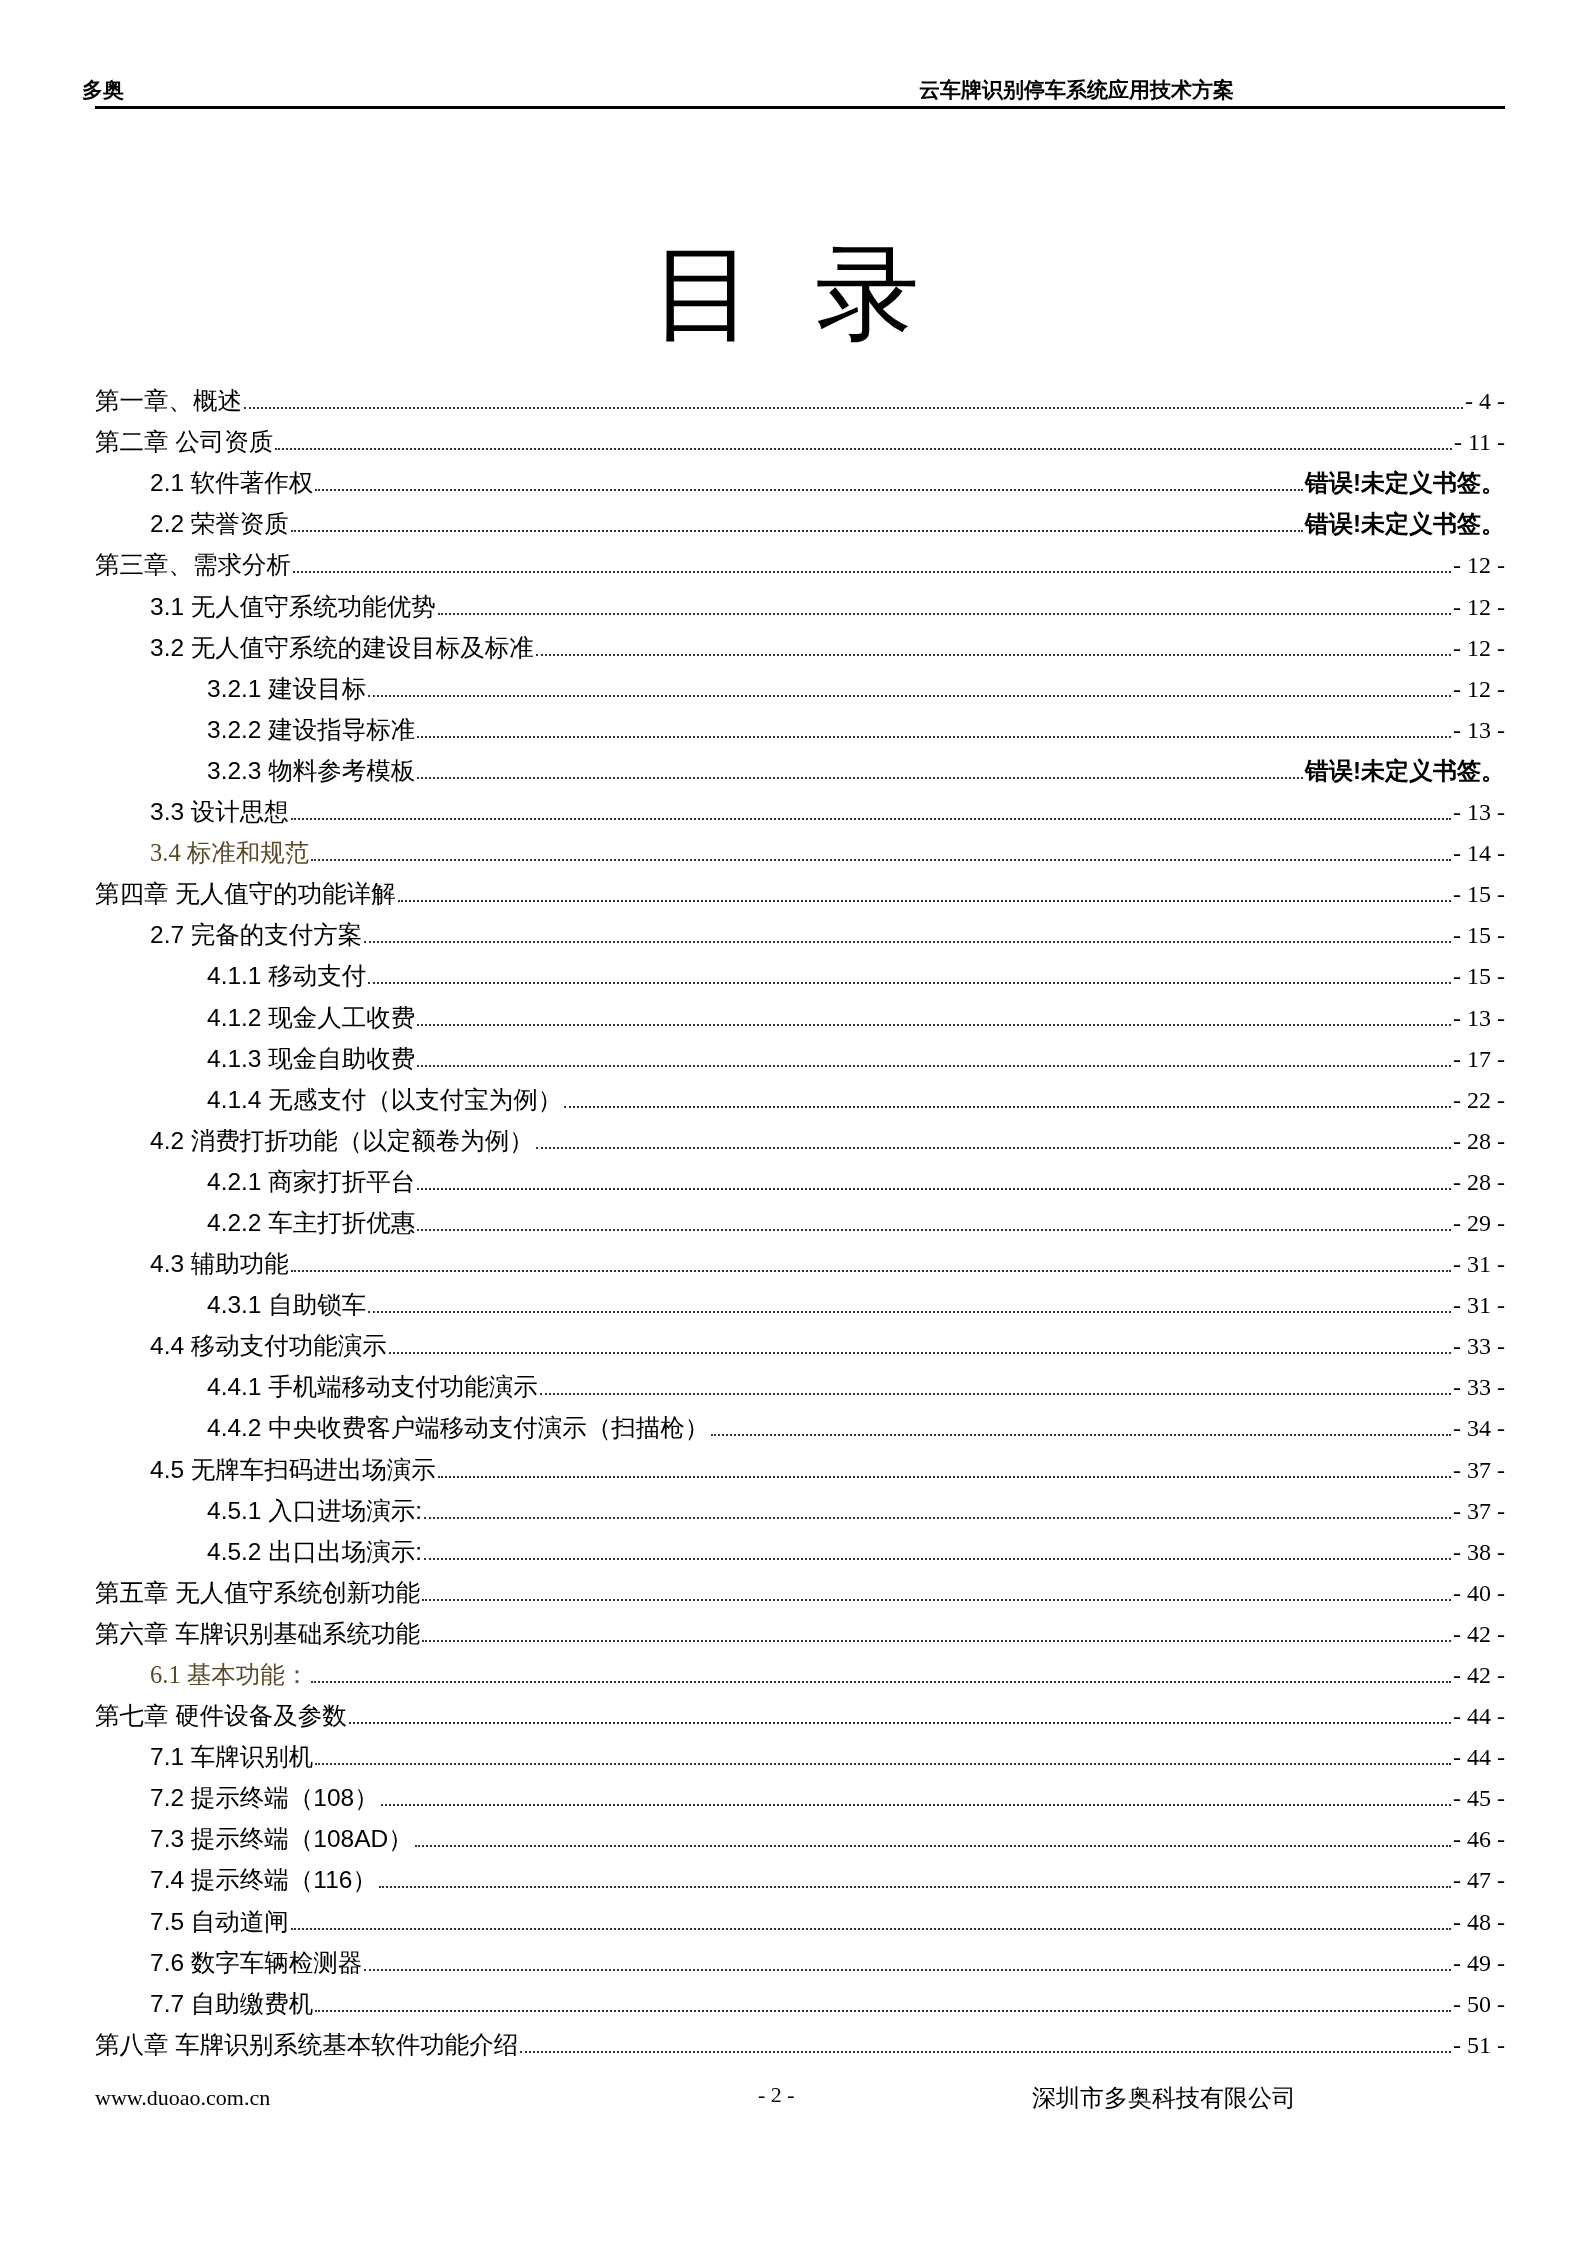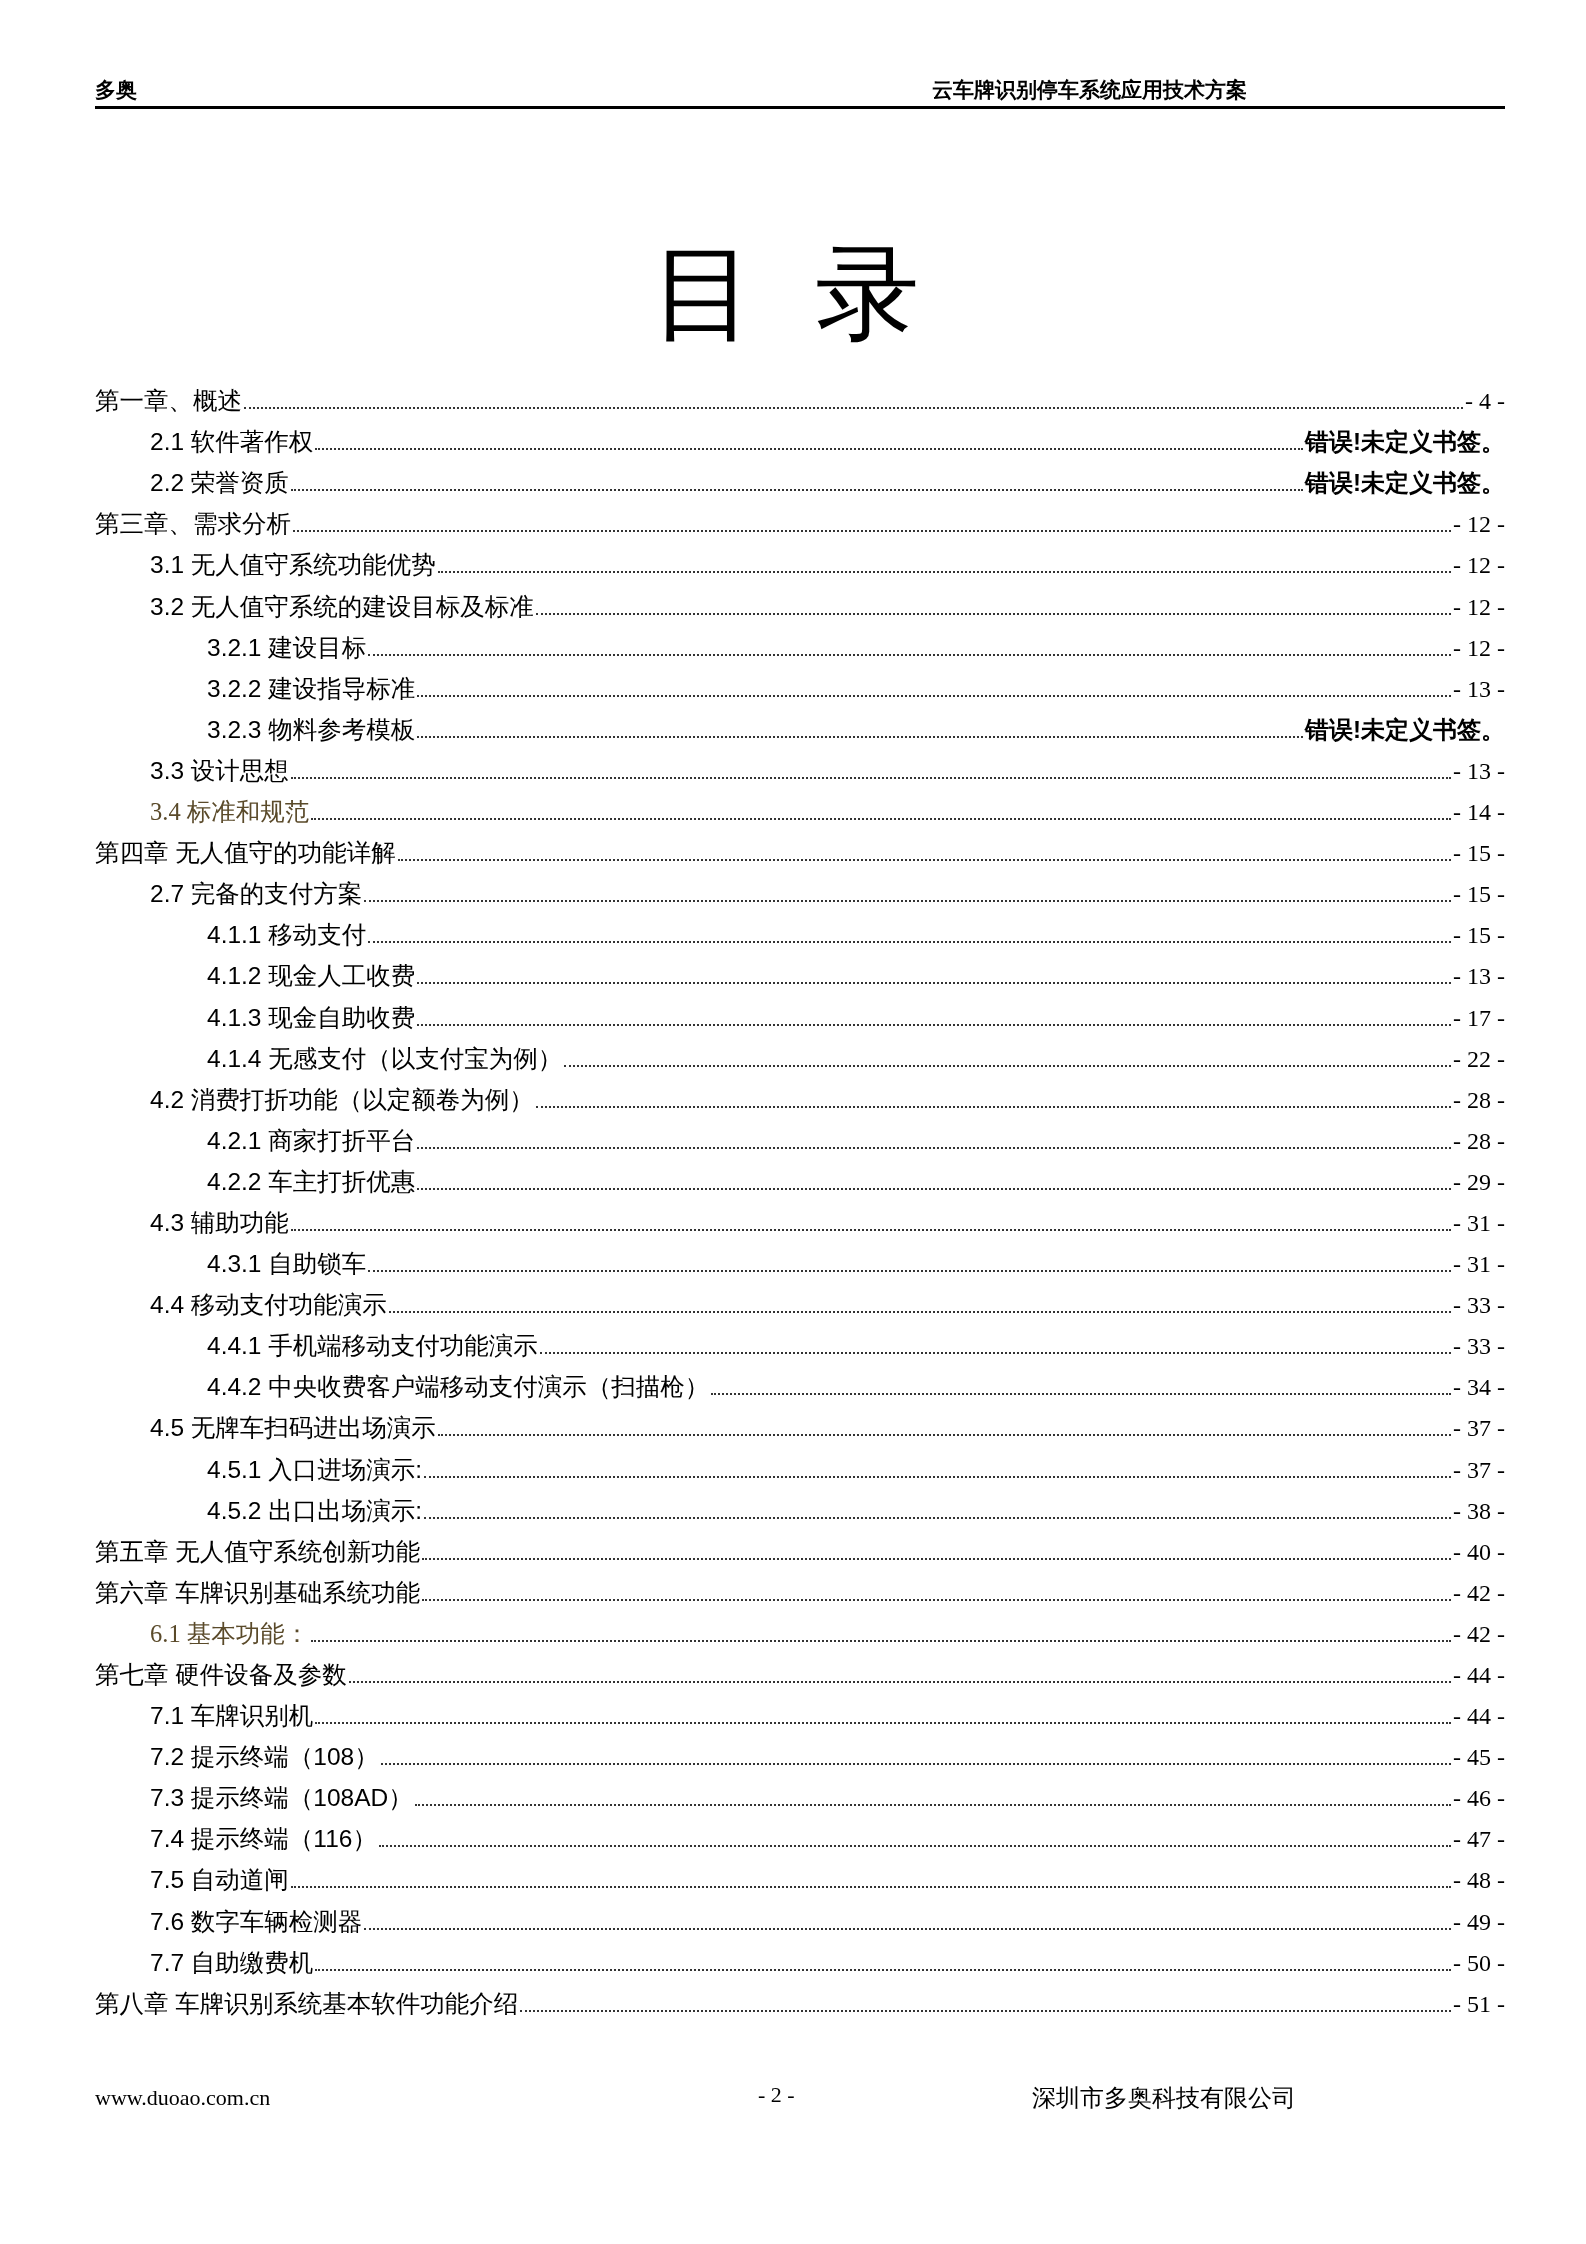--- a/index.html
+++ b/index.html
@@ -1,19 +1,19 @@
 <!DOCTYPE html>
 <html><head>
   <meta charset="utf-8">
   <style>
     html, body { margin: 0; padding: 0; background: #ffffff; }
     body { width: 1586px; height: 2244px; position: relative; overflow: hidden;
            font-family: "Liberation Sans", "DejaVu Sans", sans-serif; color: #000; }
     .page { position: absolute; left: 0; top: 0; width: 1586px; height: 2244px; }
-    .header { position: absolute; left: 95px; top: 72px; width: 1410px; height: 36px; }
+    .header { position: absolute; left: 82px; top: 72px; width: 1410px; height: 36px; }
     .header-left { position: absolute; left: 0; top: 4px; font-size: 21px; font-weight: bold; }
     .header-right { position: absolute; left: 837px; top: 4px; font-size: 21px; font-weight: bold; }
     .header-rule { position: absolute; left: 95px; top: 106px; width: 1410px; height: 3px; background: #000; }
     .title { position: absolute; left: 0; top: 238px; width: 1586px; text-align: center;
              font-family: "DejaVu Serif", "Liberation Serif", serif; font-size: 104px; letter-spacing: 60px;
              line-height: 110px; padding-left: 45px; box-sizing: border-box; }
     .toc { position: absolute; left: 95px; top: 375px; width: 1410px; }
     .toc-row { position: relative; height: 41.1px; display: flex; align-items: flex-end; font-size: 24.5px; line-height: 30px; }
     .toc-row.l1 { padding-left: 0; }
     .toc-row.l2 { padding-left: 55px; }
@@ -38,20 +38,25 @@
   <div class="header-rule"></div>
 
   <div class="title">目录</div>
 
   <div class="toc" id="toc">
       <div class="toc-row l1">
         <span class="toc-label">第一章、概述</span>
         <span class="toc-dots"></span>
         <span class="toc-page">- 4 -</span>
       </div>
+      <div class="toc-row l1">
+        <span class="toc-label">第二章 公司资质</span>
+        <span class="toc-dots"></span>
+        <span class="toc-page">- 11 -</span>
+      </div>
       <div class="toc-row l2">
         <span class="toc-label">2.1 软件著作权</span>
         <span class="toc-dots"></span>
         <span class="toc-page error">错误!未定义书签。</span>
       </div>
       <div class="toc-row l2">
         <span class="toc-label">2.2 荣誉资质</span>
         <span class="toc-dots"></span>
         <span class="toc-page error">错误!未定义书签。</span>
       </div>

